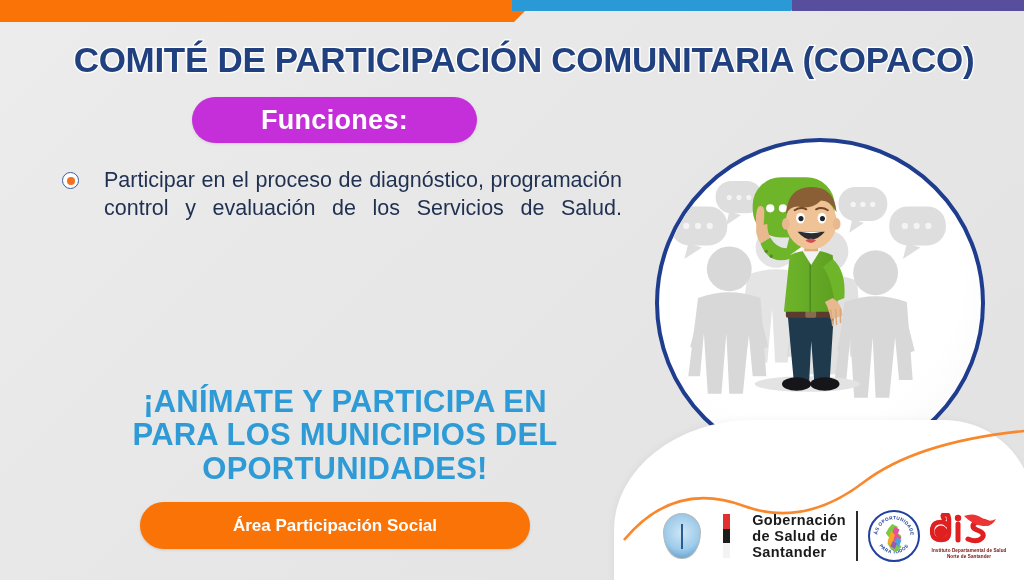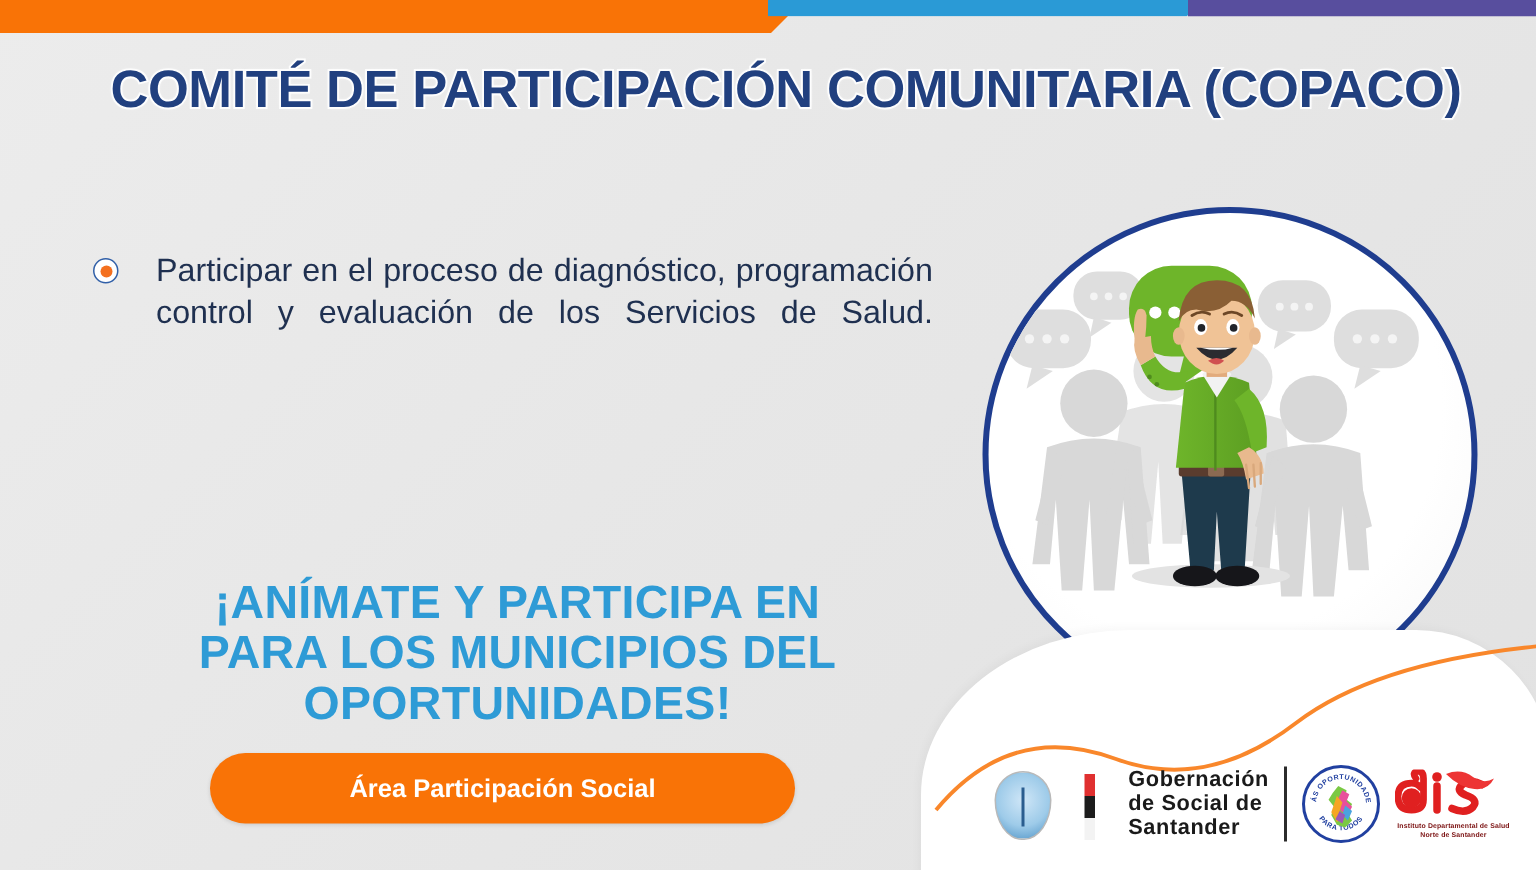--- a/index.html
+++ b/index.html
@@ -116,21 +116,21 @@
     background: #ffffff;
     border-radius: 140px 90px 0 0 / 110px 90px 0 0;
     box-shadow: -2px -2px 6px rgba(0,0,0,.03);
   }
   .blob-curve { position: absolute; right: 0; bottom: 0; width: 420px; height: 180px; }
 
   .logos {
     position: absolute; right: 16px; bottom: 18px;
     display: flex; align-items: center; gap: 10px;
   }
-  .logo-gob { display: flex; align-items: flex-end; gap: 22px; }
+  .logo-gob { display: flex; align-items: center; gap: 22px; }
   .escudo {
     width: 38px; height: 46px;
     border-radius: 50% 50% 48% 48% / 42% 42% 58% 58%;
     background: radial-gradient(circle at 50% 42%, #cfe6f7 0%, #9ecbe9 55%, #4a90c4 100%);
     border: 1.6px solid #b9b9b9;
     position: relative;
   }
   .escudo::after {
     content: ""; position: absolute; left: 50%; top: 22%;
     width: 2px; height: 58%; margin-left: -1px;
@@ -161,20 +161,23 @@
 <body>
 
 <div id="poster">
 
   <div class="band band-orange"></div>
   <div class="band band-cyan"></div>
   <div class="band band-purple"></div>
 
   <div class="title">COMITÉ DE PARTICIPACIÓN COMUNITARIA (COPACO)</div>
 
+  <div class="funciones-badge">
+    <span>Funciones:</span>
+  </div>
 
   <div class="bullets">
     <div class="bullet-item">
       <span class="bullet-dot"></span>
       <span class="bullet-text last-full">Participar en el proceso de diagnóstico, programación control y evaluación de los Servicios de Salud.</span>
     </div>
   </div>
 
   <div class="cta">
     <div>¡ANÍMATE Y PARTICIPA EN</div>
@@ -314,21 +317,21 @@
     <path d="M10 120 q50 -60 120 -34 q60 22 120 -24 q55 -42 170 -52" stroke="#F9872B" stroke-width="2.6" fill="none"></path>
   </svg>
 
   <div class="logos">
 
     <div class="logo-gob">
       <div class="escudo"></div>
       <div class="flagbar"></div>
       <div class="gob-text">
         <span>Gobernación</span>
-        <span>de Social de</span>
+        <span>de Salud de</span>
         <span>Santander</span>
       </div>
     </div>
 
     <div class="divider"></div>
 
     <div class="logo-mas">
       <svg viewBox="0 0 52 52" width="52" height="52">
         <defs>
           <path id="arcTop" d="M8,26 a18,18 0 0 1 36,0" fill="none"></path>

